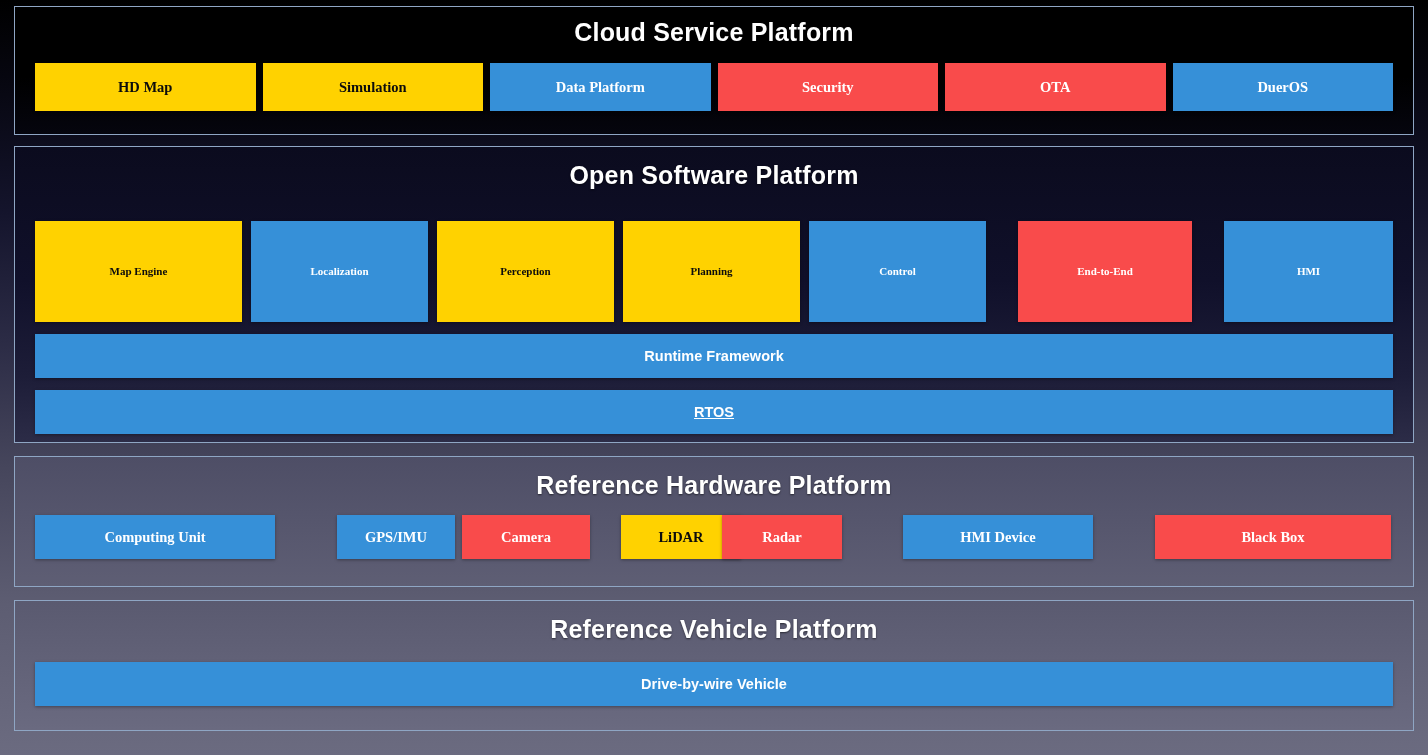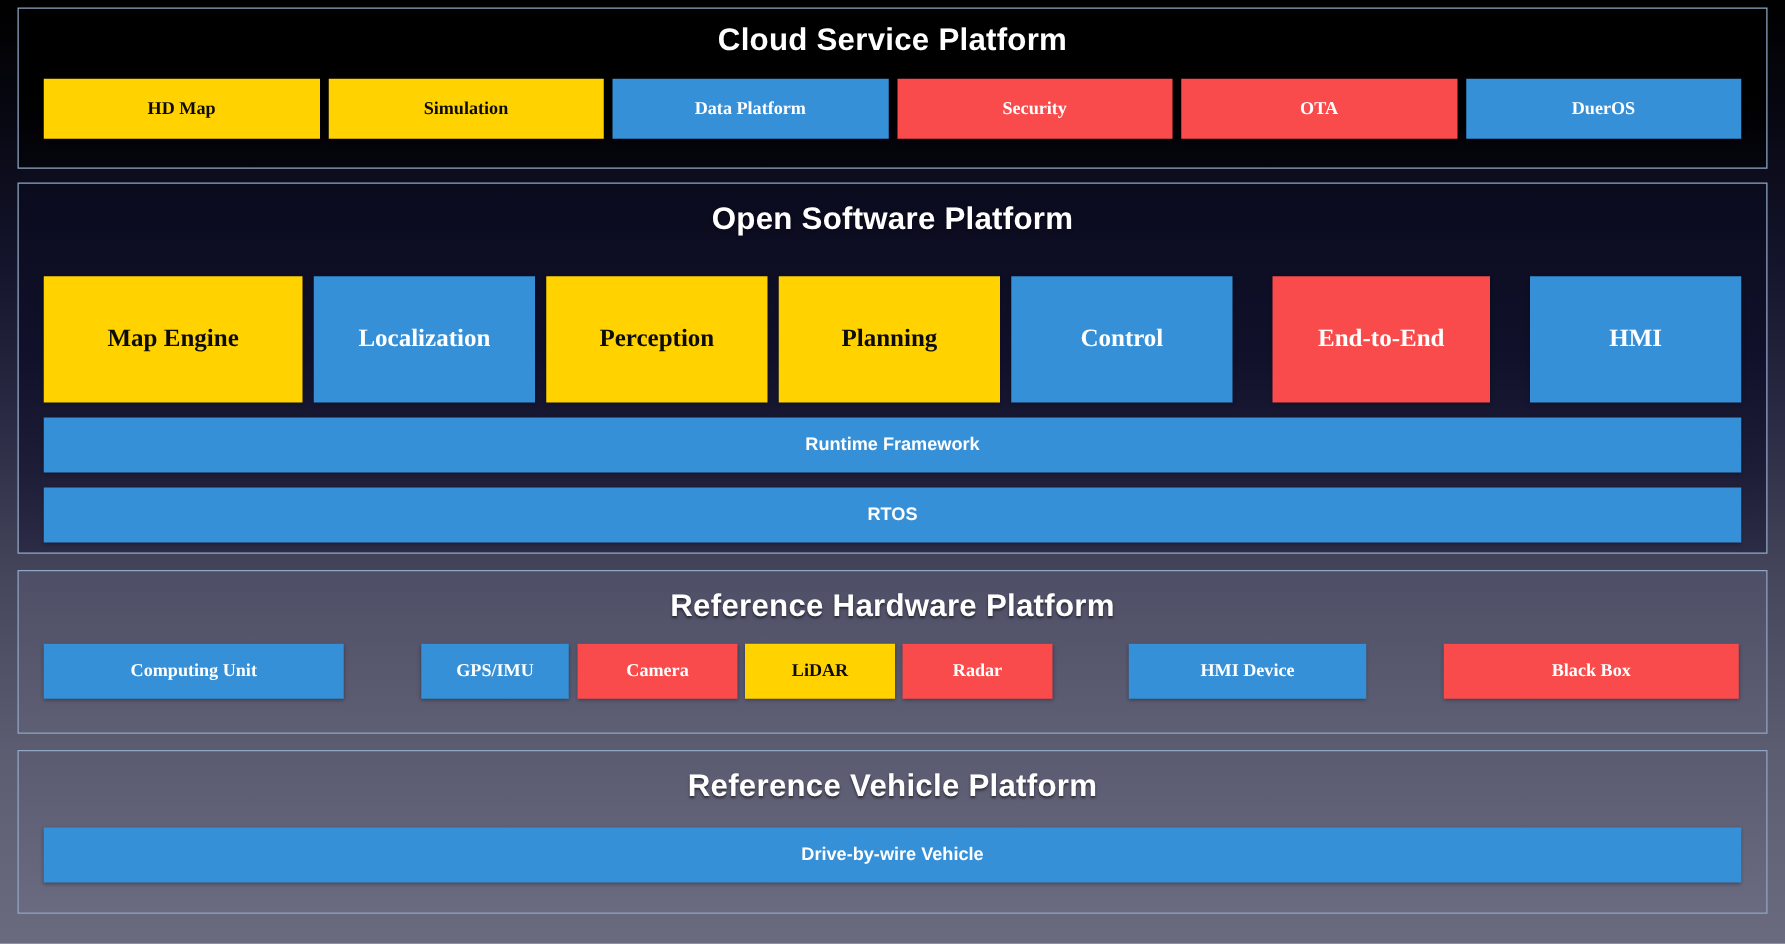--- a/index.html
+++ b/index.html
@@ -79,37 +79,37 @@
     top: 146px;
     height: 297px;
     background: linear-gradient(180deg, #0b0b1e 0%, #10102a 45%, #1d1d38 78%, #2c2c47 100%);
   }
   #software-panel .panel-title { font-size: 25px; margin-top: 14px; }
 
   #software-row {
     margin: 31px 20px 0 20px;
     gap: 0;
   }
-  #software-row .node { height: 101px; font-size: 20px; }
+  #software-row .node { height: 101px; font-size: 11px; }
   
   .sw-gap-sm { width: 9px; flex: 0 0 9px; }
   .sw-gap-lg { width: 32px; flex: 0 0 32px; }
 
   .bar {
     margin: 0 20px;
     height: 44px;
     display: flex;
     align-items: center;
     justify-content: center;
     font-weight: bold;
     font-size: 14.5px;
     box-shadow: 0 1px 3px rgba(0,0,0,0.35);
   }
   #runtime-bar { margin-top: 12px; }
-  #rtos-bar { margin-top: 12px; }
+  #rtos-bar { margin-top: 12px; text-decoration: underline; }
 
   
   #hardware-panel {
     top: 456px;
     height: 131px;
     background: linear-gradient(180deg, #4e4e66 0%, #56566d 50%, #5e5e74 100%);
   }
   #hardware-panel .panel-title { font-size: 25px; margin-top: 14px; }
 
   #hardware-row {
@@ -170,21 +170,21 @@
   <div class="bar c-blue" id="runtime-bar">Runtime Framework</div>
   <div class="bar c-blue" id="rtos-bar">RTOS</div>
 </section>
 
 <section class="panel" id="hardware-panel">
   <div class="panel-title">Reference Hardware Platform</div>
   <div id="hardware-row">
     <div class="node c-blue" style="left:0px;   width:240px">Computing Unit</div>
     <div class="node c-blue" style="left:302px; width:118px">GPS/IMU</div>
     <div class="node c-red" style="left:427px; width:128px">Camera</div>
-    <div class="node c-yellow" style="left:561px; width:120px">LiDAR</div>
+    <div class="node c-yellow" style="left:586px; width:120px">LiDAR</div>
     <div class="node c-red" style="left:687px; width:120px">Radar</div>
     <div class="node c-blue" style="left:868px; width:190px">HMI Device</div>
     <div class="node c-red" style="left:1120px;width:236px">Black Box</div>
   </div>
 </section>
 
 <section class="panel" id="vehicle-panel">
   <div class="panel-title">Reference Vehicle Platform</div>
   <div class="bar c-blue" id="vehicle-bar">Drive-by-wire Vehicle</div>
 </section>

